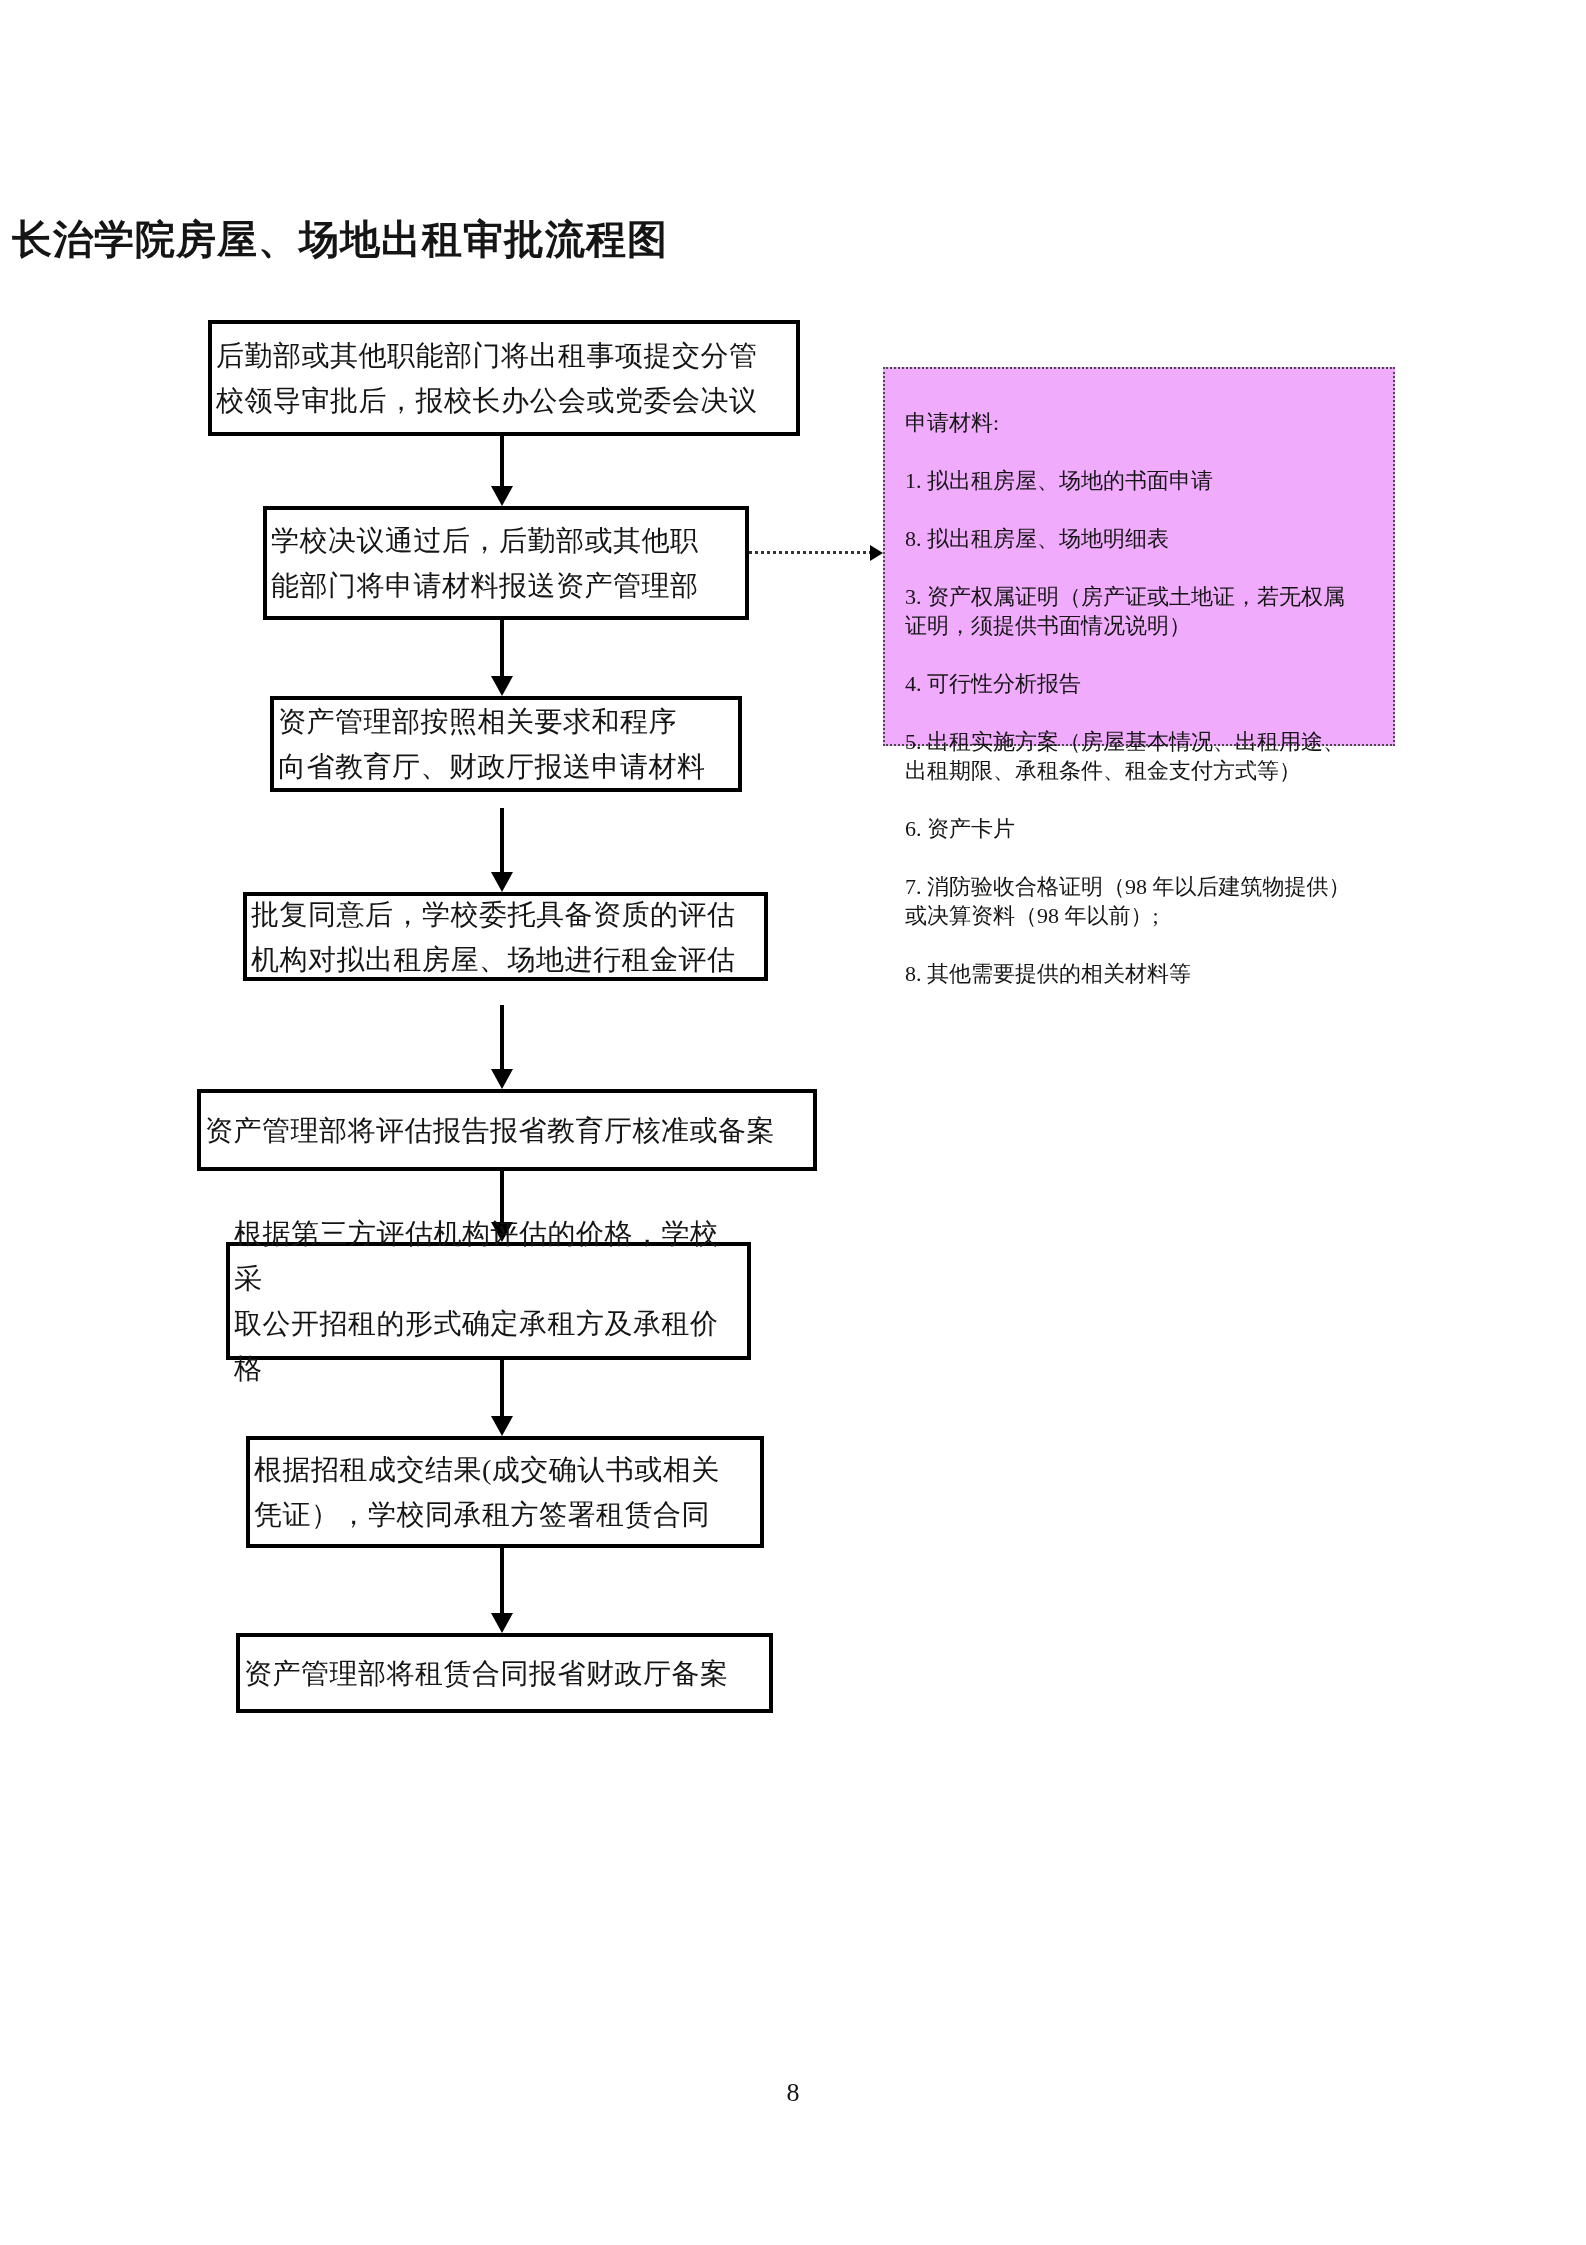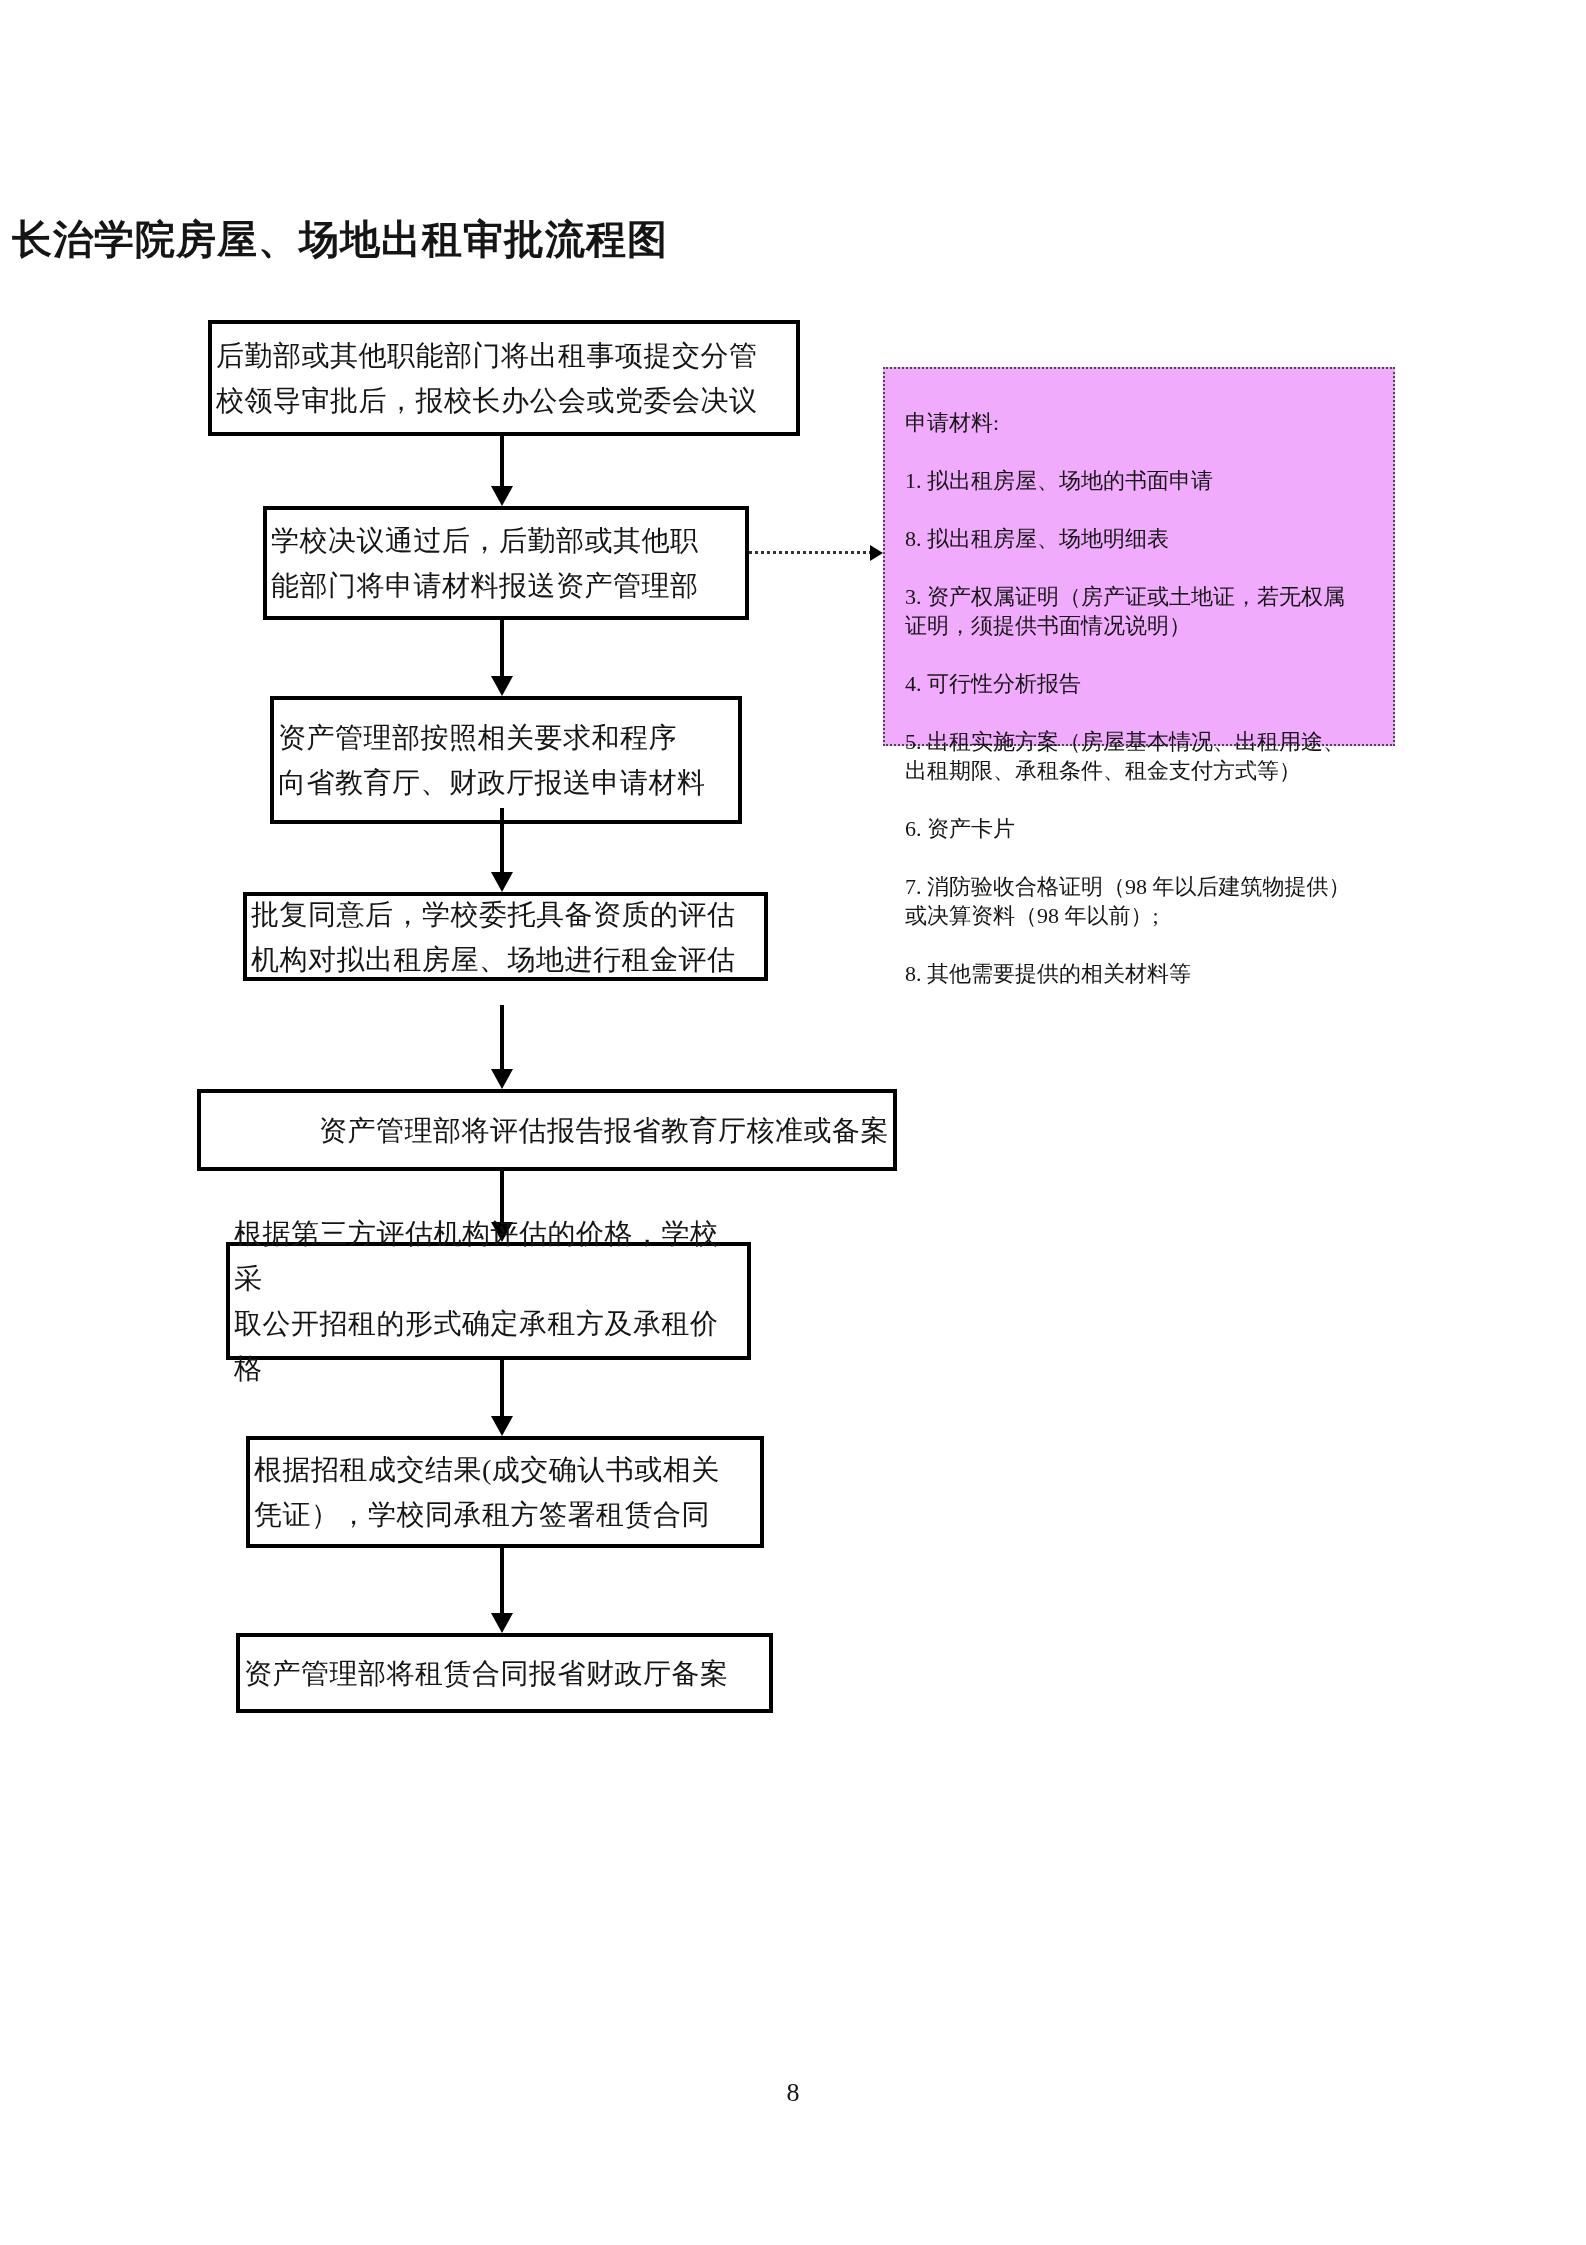--- a/index.html
+++ b/index.html
@@ -24,23 +24,23 @@
     border:4px solid #000;
     background:#fff;
     display:flex; flex-direction:column; justify-content:center;
     padding:0 4px;
     font-size:28px; line-height:45px;
     white-space:pre-line;
     letter-spacing:0.5px;
   }
   .b1 { left:208px; top:320px;  width:592px; height:116px; }
   .b2 { left:263px; top:506px;  width:486px; height:114px; }
-  .b3 { left:270px; top:696px;  width:472px; height:128px; }
+  .b3 { left:270px; top:696px;  width:472px; height:96px; }
   .b4 { left:243px; top:892px;  width:525px; height:89px; }
-  .b5 { left:197px; top:1089px; width:700px; height:82px;text-align:right;  }
+  .b5 { left:197px; top:1089px; width:620px; height:82px;  }
   .b6 { left:226px; top:1242px; width:525px; height:118px; }
   .b7 { left:246px; top:1436px; width:518px; height:112px; }
   .b8 { left:236px; top:1633px; width:537px; height:80px;  }
 
   
   .varrow { position:absolute; left:491px; width:22px; }
   .varrow .shaft {
     position:absolute; left:9px; top:0; width:4px;
     height:calc(100% - 18px);
     background:#000;

